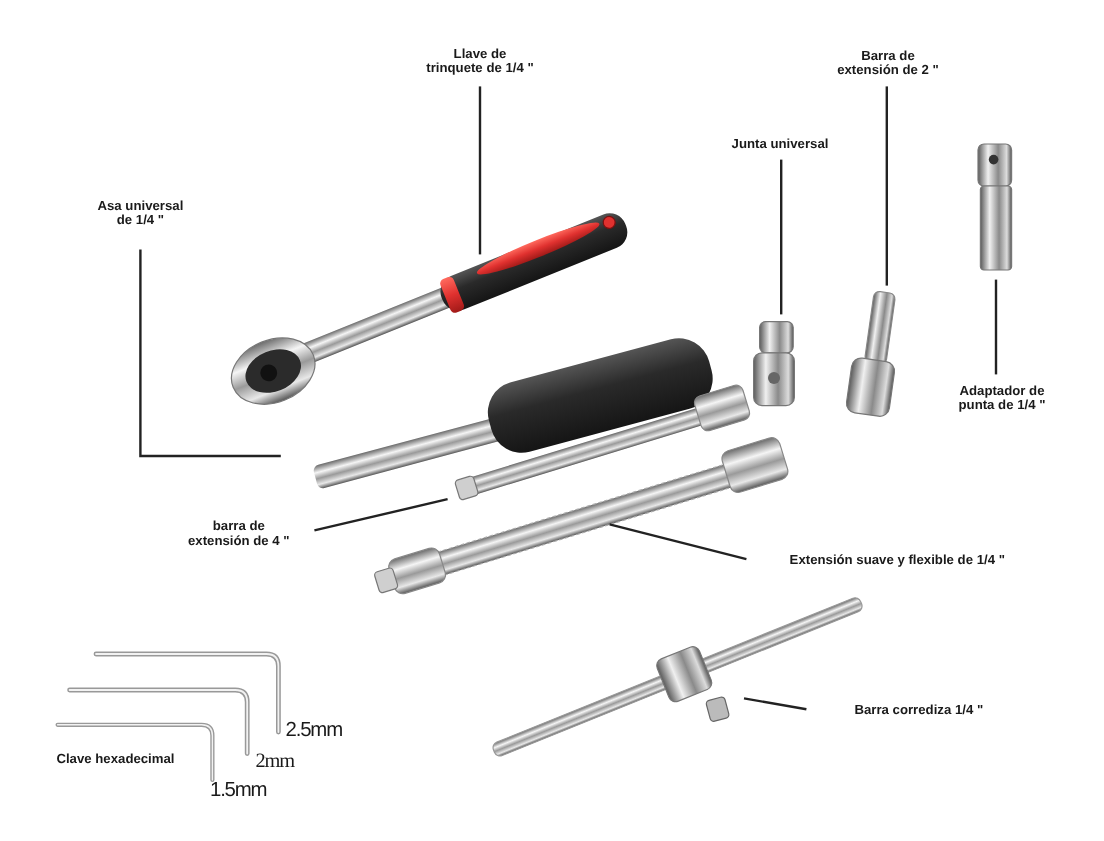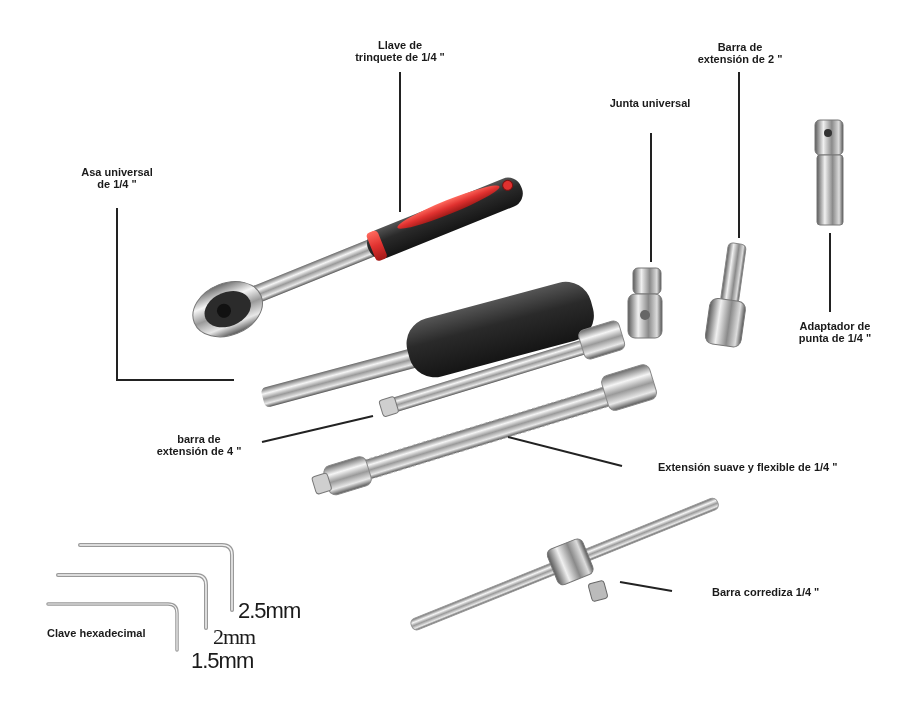--- a/index.html
+++ b/index.html
@@ -1,20 +1,20 @@
 <!DOCTYPE html>
 <html><head>
   <meta charset="utf-8">
   <style>
     html,body{margin:0;padding:0;background:#ffffff;}
     body{width:920px;height:701px;position:relative;overflow:hidden;font-family:"Liberation Sans",sans-serif;}
     .canvas{position:absolute;left:0;top:0;width:920px;height:701px;}
     .label{position:absolute;font-family:"Liberation Sans",sans-serif;font-weight:bold;color:#1a1a1a;font-size:11px;line-height:12px;text-align:center;white-space:nowrap;}
     .label.left{text-align:left;}
-    .size{position:absolute;font-family:"Liberation Sans",sans-serif;color:#1a1a1a;font-size:22px;letter-spacing:-1px;}
+    .size{position:absolute;font-family:"Liberation Sans",sans-serif;color:#1a1a1a;font-size:17px;letter-spacing:-1px;}
     svg{position:absolute;left:0;top:0;}
   </style>
 </head>
 <body>
 
 <div class="canvas">
 
   <svg width="920" height="701" viewBox="0 0 920 701">
     <defs>
       <linearGradient id="chromeV" x1="0" y1="0" x2="0" y2="1">
@@ -132,21 +132,21 @@
   <div class="label" style="left:330px;top:39px;width:140px;">
     <div>Llave de</div>
     <div>trinquete de 1/4 "</div>
   </div>
 
   <div class="label" style="left:680px;top:41px;width:120px;">
     <div>Barra de</div>
     <div>extensión de 2 "</div>
   </div>
 
-  <div class="label" style="left:590px;top:97px;width:120px;">
+  <div class="label" style="left:590px;top:114px;width:120px;">
     <div>Junta universal</div>
   </div>
 
   <div class="label" style="left:72px;top:166px;width:90px;">
     <div>Asa universal</div>
     <div>de 1/4 "</div>
   </div>
 
   <div class="label" style="left:780px;top:320px;width:110px;">
     <div>Adaptador de</div>
@@ -165,15 +165,15 @@
   <div class="label left" style="left:712px;top:586px;">
     <div>Barra corrediza 1/4 "</div>
   </div>
 
   <div class="label left" style="left:47px;top:627px;">
     <div>Clave hexadecimal</div>
   </div>
 
   <div class="size" style="left:238px;top:598px;">2.5mm</div>
   <div class="size" style="left:213px;top:624px;font-family:Liberation Serif, serif;">2mm</div>
-  <div class="size" style="left:191px;top:648px;">1.5mm</div>
+  <div class="size" style="left:175px;top:648px;">1.5mm</div>
 
 </div>
 
 </body></html>

